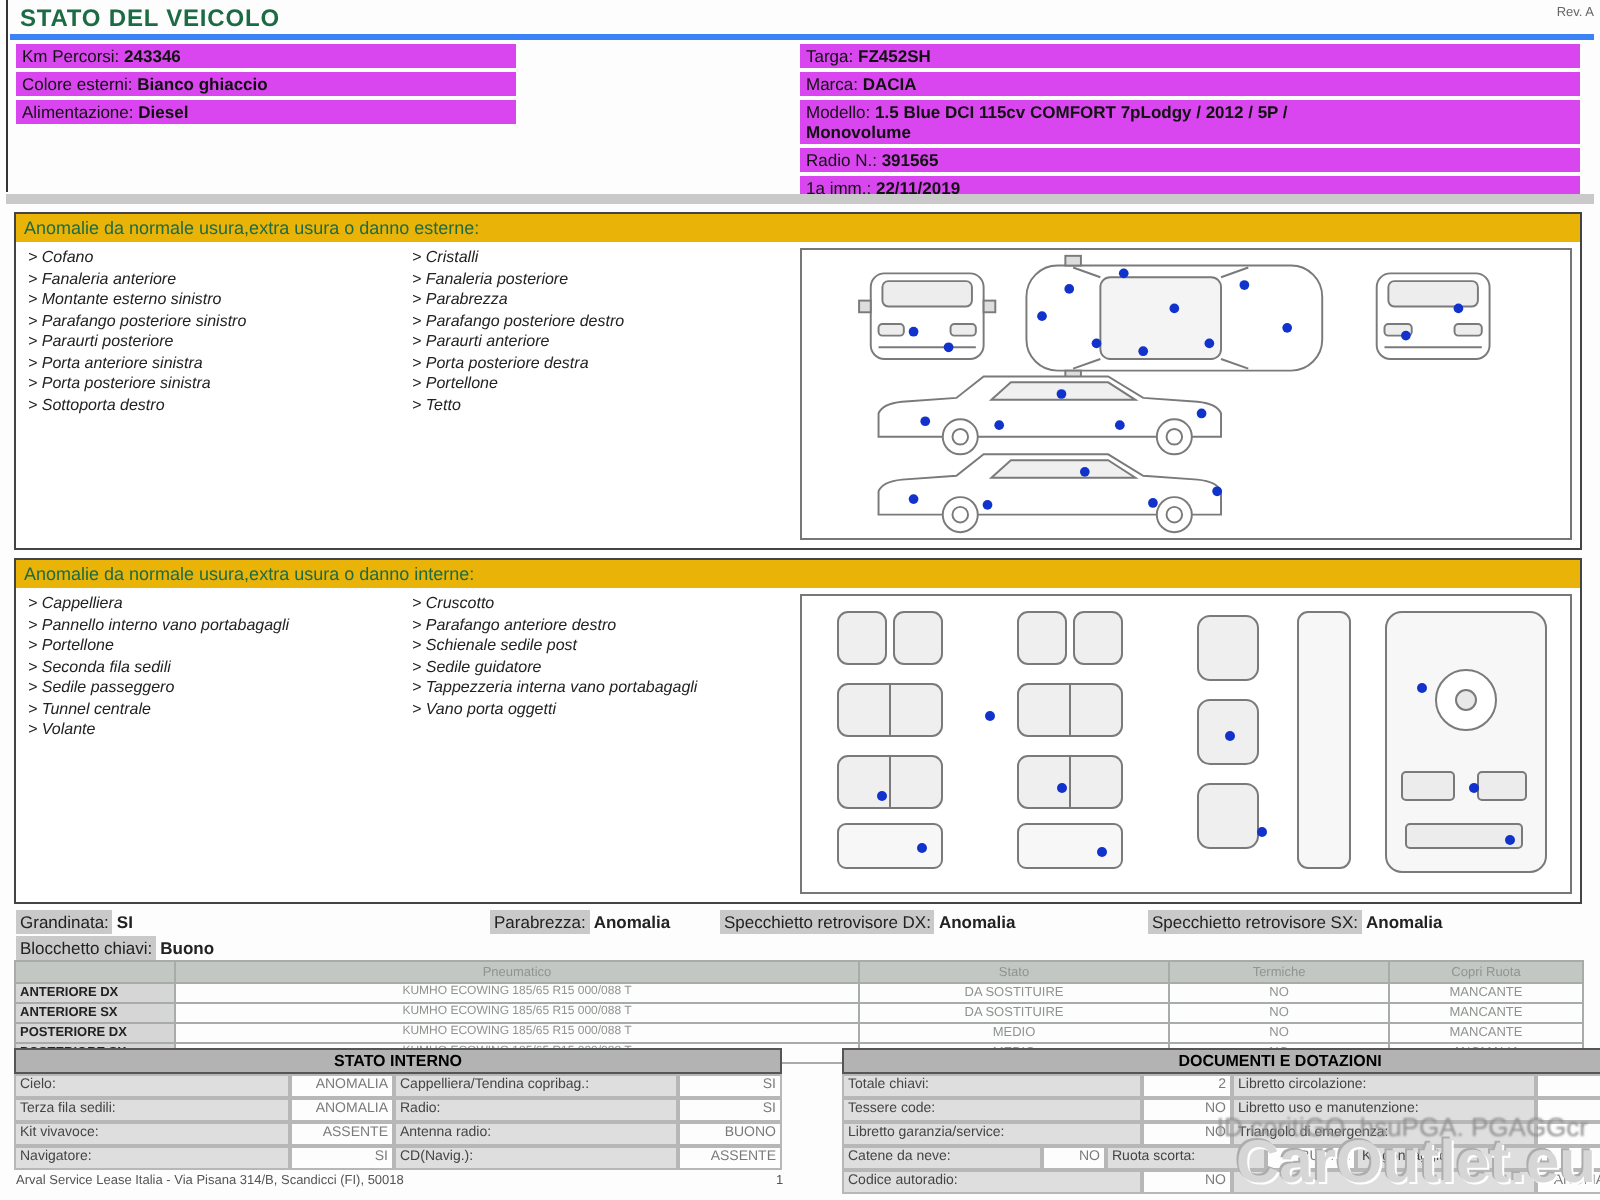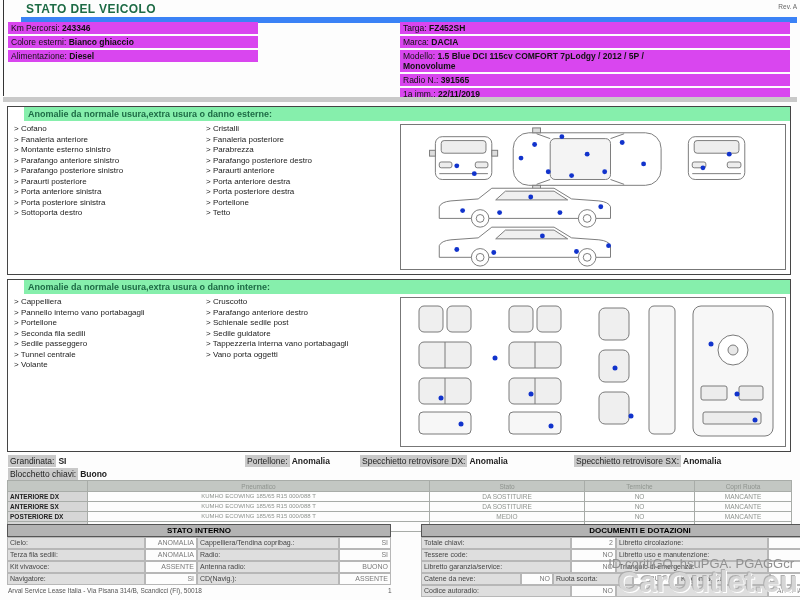--- a/index.html
+++ b/index.html
@@ -1,34 +1,34 @@
 <!DOCTYPE html>
 <html><head>
 <meta charset="utf-8">
 <style>
   html,body{margin:0;padding:0;}
   body{width:800px;height:600px;position:relative;overflow:hidden;background:#fdfdfd;
        font-family:"Liberation Sans",sans-serif;color:#111;}
   
-  .topbar{position:absolute;left:21px;top:0;right:3px;height:17px;border-bottom:6px solid #3b82f6;}
+  .topbar{position:absolute;left:5px;top:0;right:3px;height:17px;border-bottom:3px solid #3b82f6;}
   .left-edge{position:absolute;left:3px;top:0;width:1px;height:96px;background:#333;}
   .title{position:absolute;left:5px;top:2px;font-size:12px;font-weight:bold;color:#1d6b45;letter-spacing:.4px;}
   .rev{position:absolute;right:3px;top:3px;font-size:6.5px;color:#666;}
   .info-left{position:absolute;left:8px;top:22px;width:250px;}
   .info-right{position:absolute;left:400px;top:22px;width:390px;}
   .info-row{background:#d946ef;margin-bottom:2px;padding:1px 3px;font-size:8.5px;color:#111;line-height:10px;}
   .info-row .val{font-weight:bold;white-space:pre-line;}
   .divider{position:absolute;left:3px;right:3px;top:97px;height:5px;background:#c9c9c9;}
   
   .section{position:absolute;left:7px;width:784px;border:1px solid #444;background:#fff;box-sizing:border-box;}
   #sec-ext{top:106px;height:169px;}
   #sec-int{top:279px;height:173px;}
-  .sec-header{background:#86efac;color:#1d6b45;font-weight:bold;font-size:9px;padding:2px 4px;line-height:10px;margin-left:16px;}
+  .sec-header{background:#eab308;color:#1d6b45;font-weight:normal;font-size:9px;padding:2px 4px;line-height:10px;}
   .sec-body{position:relative;height:calc(100% - 15px);}
-  .items{position:absolute;top:3px;font-size:8px;color:#222;}
+  .items{position:absolute;top:3px;font-size:8px;color:#222;font-style:italic;}
   .it{line-height:10.5px;}
   #sec-ext .c1{left:6px;width:190px;}
   #sec-ext .c2{left:198px;width:190px;}
   #sec-int .c1{left:6px;width:132px;}
   #sec-int .c2{left:198px;width:156px;}
   .diagram-box{position:absolute;top:3px;bottom:3px;left:392px;right:4px;border:1px solid #777;background:#fff;}
   .diagram-box svg{width:100%;height:100%;}
   
   .stat{position:absolute;left:8px;right:8px;height:12px;font-size:8.5px;}
   #stat1{top:456px;} #stat2{top:469px;padding-left:36px;}
@@ -112,34 +112,32 @@
 
 <div class="divider"></div>
 
 <div class="section" id="sec-ext">
   <div class="sec-header">Anomalie da normale usura,extra usura o danno esterne:</div>
   <div class="sec-body">
     <div class="items c1">
       <div class="it">&gt; Cofano</div>
       <div class="it">&gt; Fanaleria anteriore</div>
       <div class="it">&gt; Montante esterno sinistro</div>
-      <div class="it">&gt; Parafango anteriore sinistro</div>
       <div class="it">&gt; Parafango posteriore sinistro</div>
       <div class="it">&gt; Paraurti posteriore</div>
       <div class="it">&gt; Porta anteriore sinistra</div>
       <div class="it">&gt; Porta posteriore sinistra</div>
       <div class="it">&gt; Sottoporta destro</div>
     </div>
     <div class="items c2">
       <div class="it">&gt; Cristalli</div>
       <div class="it">&gt; Fanaleria posteriore</div>
       <div class="it">&gt; Parabrezza</div>
       <div class="it">&gt; Parafango posteriore destro</div>
       <div class="it">&gt; Paraurti anteriore</div>
-      <div class="it">&gt; Porta anteriore destra</div>
       <div class="it">&gt; Porta posteriore destra</div>
       <div class="it">&gt; Portellone</div>
       <div class="it">&gt; Tetto</div>
     </div>
     <div class="diagram-box">
       <svg viewBox="0 0 384 148" preserveAspectRatio="xMidYMid meet">
         <g stroke="#7a7a7a" fill="none" stroke-width="1">
           <rect x="30" y="12" width="58" height="44" rx="7"></rect>
           <rect x="36" y="16" width="46" height="13" rx="3" fill="#ededed"></rect>
           <rect x="34" y="38" width="13" height="6" rx="2" fill="#ededed"></rect>
@@ -280,21 +278,21 @@
       </svg>
     </div>
   </div>
 </div>
 
 <div class="stat" id="stat1">
   <span class="pair" id="p-grand">
     <span class="plabel">Grandinata:</span><span class="pval">SI</span>
   </span>
   <span class="pair" id="p-para">
-    <span class="plabel">Portellone:</span><span class="pval">Anomalia</span>
+    <span class="plabel">Parabrezza:</span><span class="pval">Anomalia</span>
   </span>
   <span class="pair" id="p-dx">
     <span class="plabel">Specchietto retrovisore DX:</span><span class="pval">Anomalia</span>
   </span>
   <span class="pair" id="p-sx">
     <span class="plabel">Specchietto retrovisore SX:</span><span class="pval">Anomalia</span>
   </span>
 </div>
 <div class="stat" id="stat2">
   <span class="pair" id="p-block">

